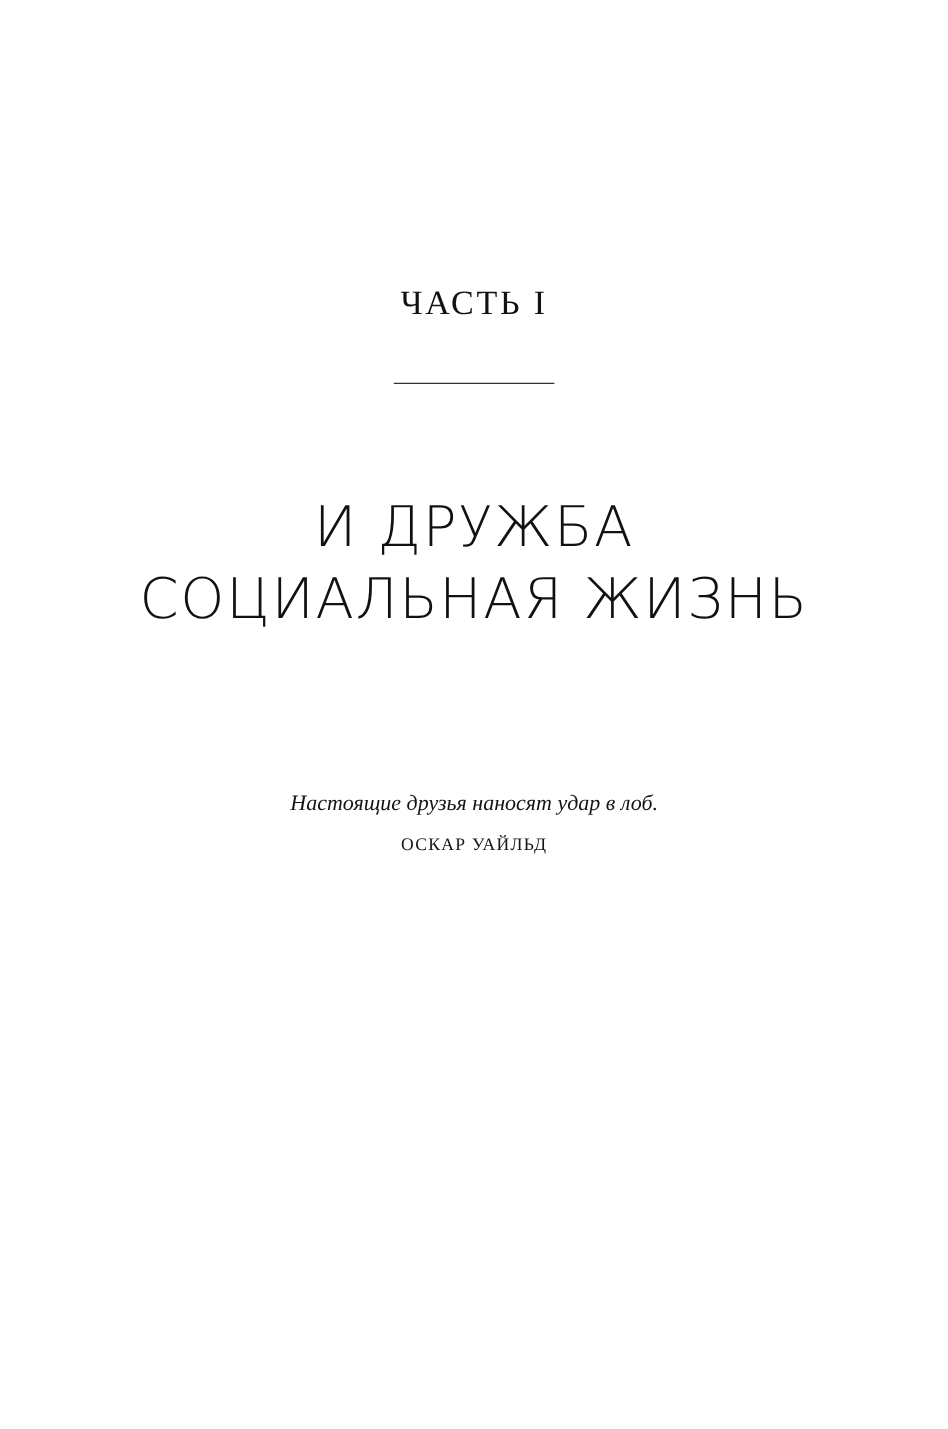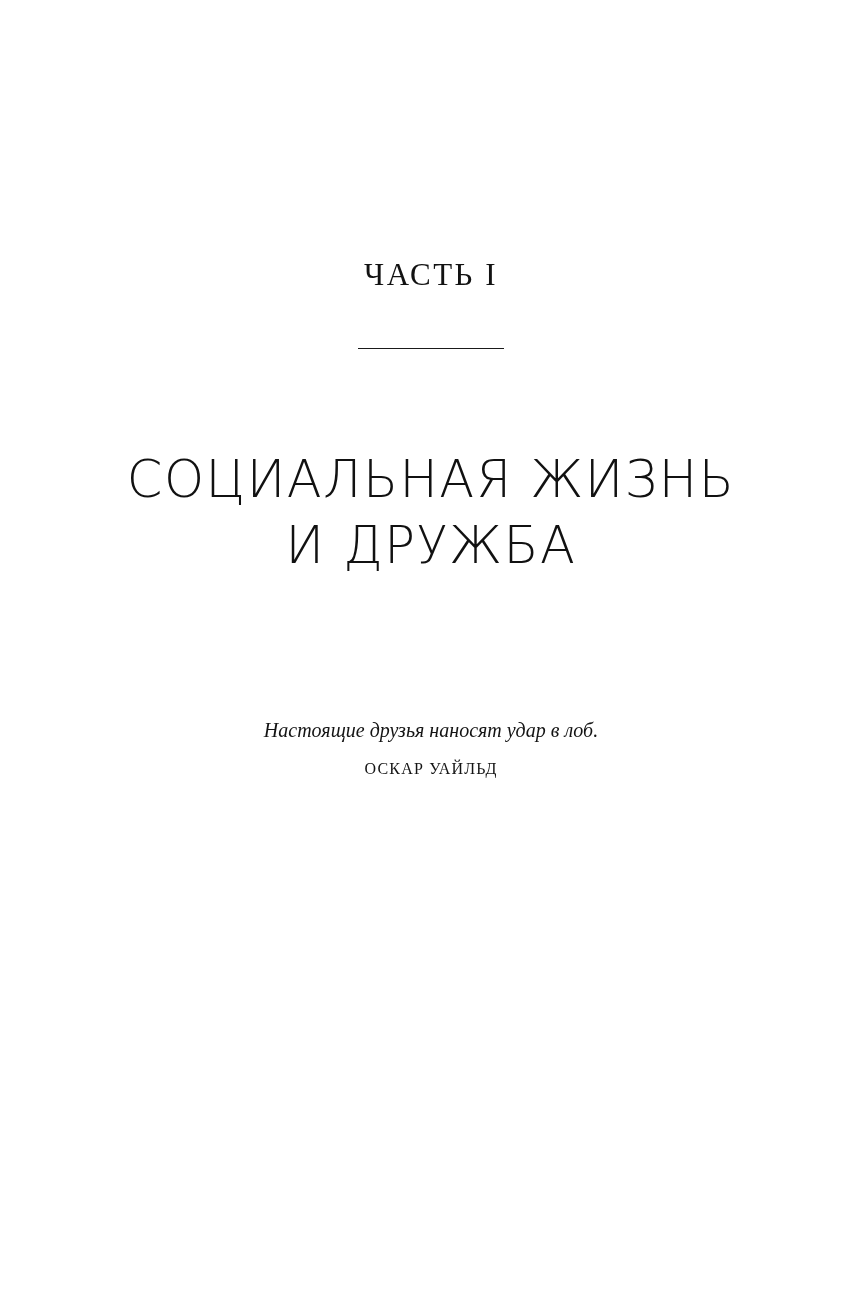--- a/index.html
+++ b/index.html
@@ -81,22 +81,22 @@
 </head>
 <body>
 
 <div class="page">
   <div class="content">
 
     <div class="part-label">ЧАСТЬ I</div>
     <div class="part-rule"></div>
 
     <div class="part-title">
+      <div>И ДРУЖБА</div>
       <div>СОЦИАЛЬНАЯ ЖИЗНЬ</div>
-      <div>И ДРУЖБА</div>
     </div>
 
     <div class="epigraph">
       <div class="epigraph-quote">Настоящие друзья наносят удар в лоб.</div>
       <div class="epigraph-author">ОСКАР УАЙЛЬД</div>
     </div>
 
   </div>
 </div>
 

